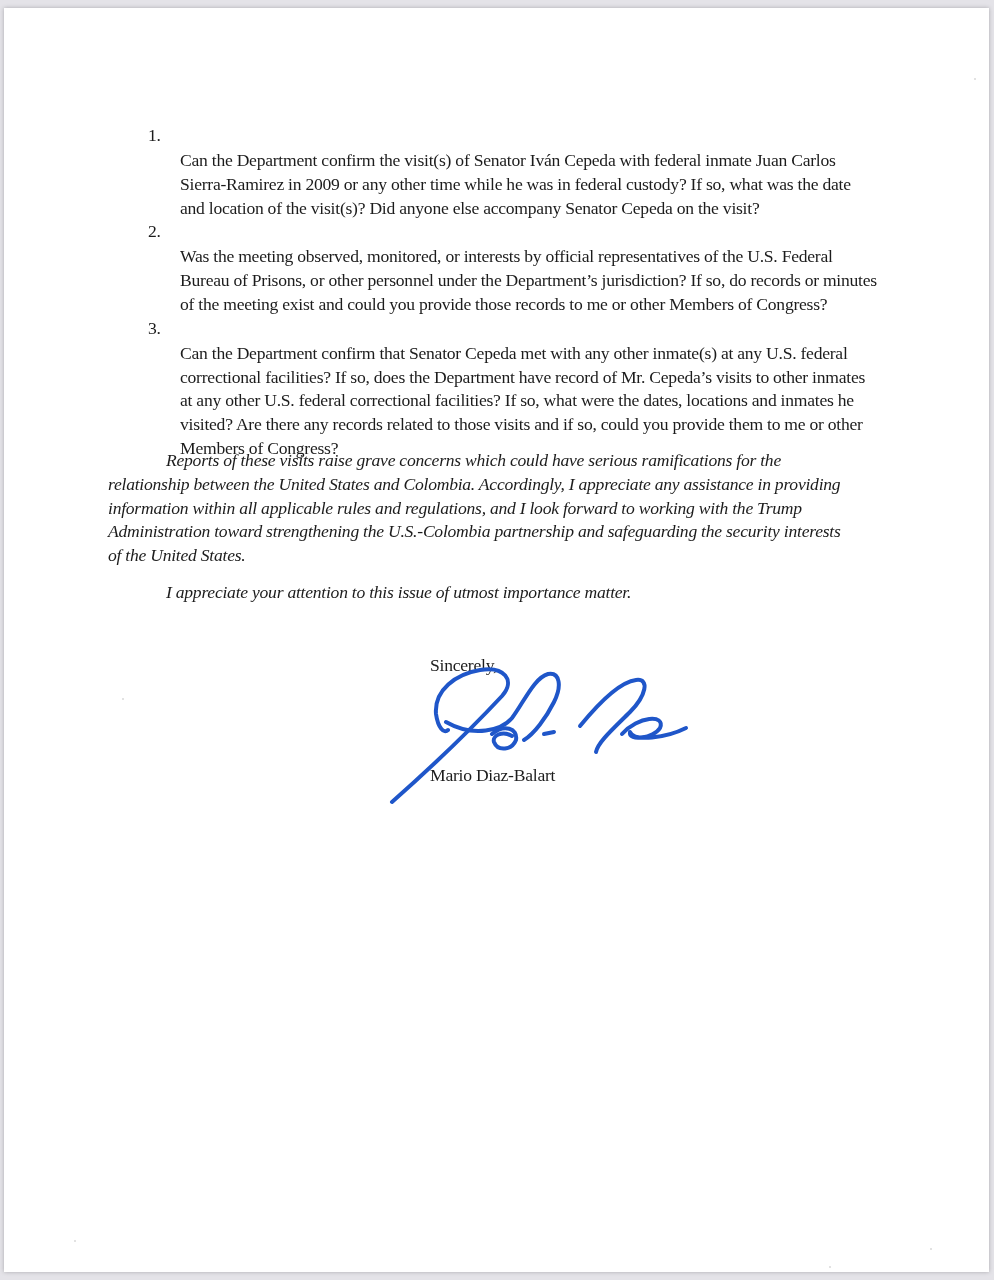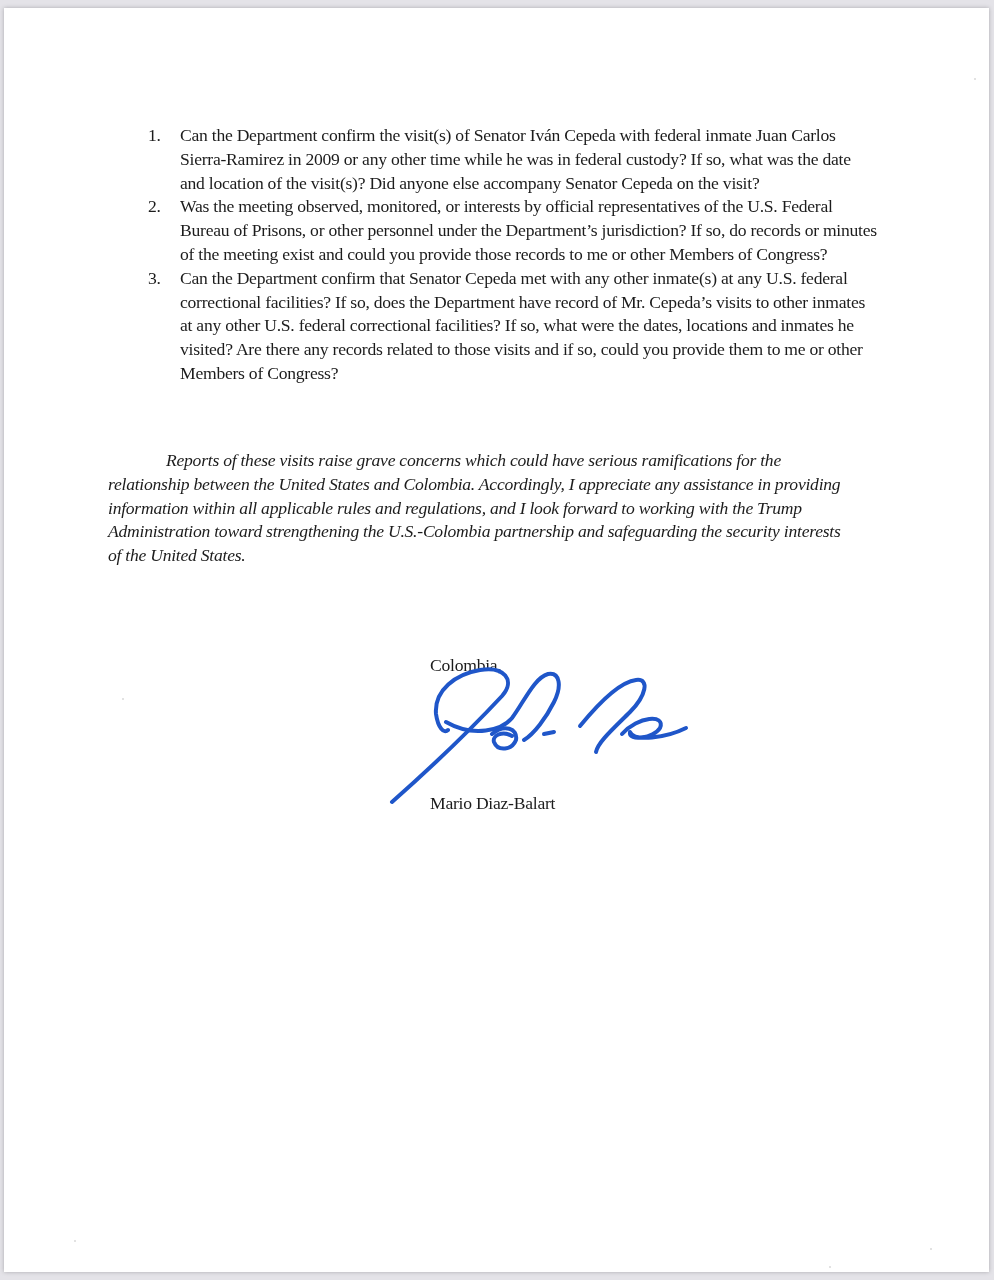--- a/index.html
+++ b/index.html
@@ -35,37 +35,38 @@
     .list-item {
       display: flex;
       align-items: flex-start;
     }
     .list-num {
       width: 32px;
       flex: none;
     }
     .list-body {
       flex: 1;
+      margin-top: 25px;
     }
     .para {
       position: absolute;
       left: 104px;
       width: 740px;
       text-indent: 58px;
       font-style: italic;
     }
     .para1 { top: 441px; }
     .para2 { top: 573px; }
     .closing {
       position: absolute;
       left: 426px;
       width: 300px;
     }
     .sincerely { top: 646px; }
-    .name { top: 756px; margin-top: 28px; }
+    .name { top: 756px; }
     .title { top: 779px; }
     .signature {
       position: absolute;
       left: 380px;
       top: 648px;
       width: 320px;
       height: 160px;
       pointer-events: none;
     }
     .speck {
@@ -90,22 +91,23 @@
       <span class="list-num">2.</span>
       <span class="list-body">Was the meeting observed, monitored, or interests by official representatives of the U.S. Federal Bureau of Prisons, or other personnel under the Department’s jurisdiction?  If so, do records or minutes of the meeting exist and could you provide those records to me or other Members of Congress?</span>
     </div>
     <div class="list-item">
       <span class="list-num">3.</span>
       <span class="list-body">Can the Department confirm that Senator Cepeda met with any other inmate(s) at any U.S. federal correctional facilities? If so, does the Department have record of Mr. Cepeda’s visits to other inmates at any other U.S. federal correctional facilities? If so, what were the dates, locations and inmates he visited?  Are there any records related to those visits and if so, could you provide them to me or other Members of Congress?</span>
     </div>
   </div>
 
   <p class="para para1 text" style="margin:0">Reports of these visits raise grave concerns which could have serious ramifications for the relationship between the United States and Colombia. Accordingly, I appreciate any assistance in providing information within all applicable rules and regulations, and I look forward to working with the Trump Administration toward strengthening the U.S.-Colombia partnership and safeguarding the security interests of the United States.</p>
+  <p class="para para2 text" style="margin:0">I appreciate your attention to this issue of utmost importance matter.</p>
 
-  <div class="closing sincerely text">Colombia,</div>
+  <div class="closing sincerely text">Sincerely,</div>
   <div class="closing name text">Mario Diaz-Balart</div>
 
   <svg class="signature" viewBox="0 0 320 160">
     <g fill="none" stroke="#1f56c9" stroke-width="4" stroke-linecap="round" stroke-linejoin="round">
       <path d="M8 146 C 60 100, 90 70, 118 40 C 132 24, 120 10, 96 14 C 72 18, 50 34, 52 58 C 54 72, 60 78, 64 74"></path>
       <path d="M62 66 C 90 82, 118 74, 128 62 C 140 46, 150 22, 164 18 C 176 16, 178 30, 170 46 C 162 62, 150 78, 140 84"></path>
       <path d="M108 78 C 120 68, 134 72, 132 84 C 128 94, 114 96, 110 86 C 108 80, 118 74, 128 80"></path>
       <path d="M160 78 L 170 76"></path>
       <path d="M196 70 C 214 48, 236 26, 252 24 C 266 22, 262 40, 246 56 C 230 72, 214 86, 212 96"></path>
       <path d="M238 78 C 254 60, 282 58, 276 72 C 270 82, 244 86, 246 76 C 250 86, 282 82, 302 72"></path>

